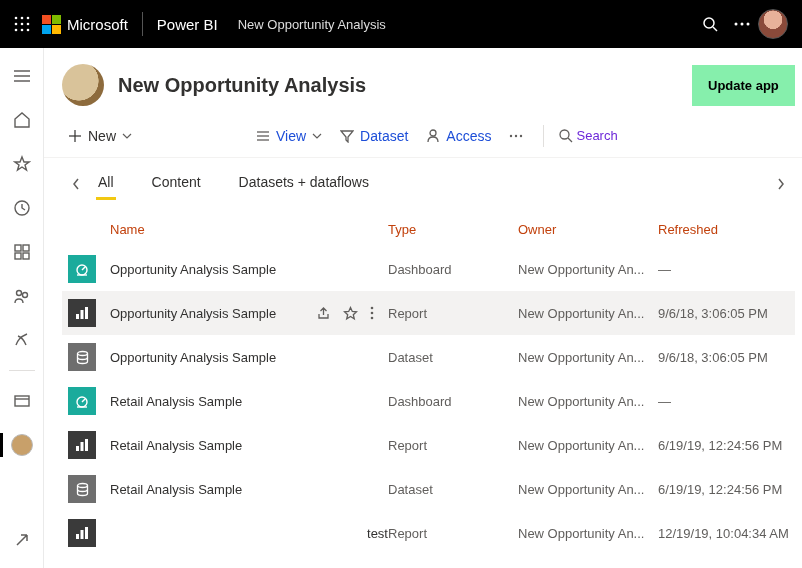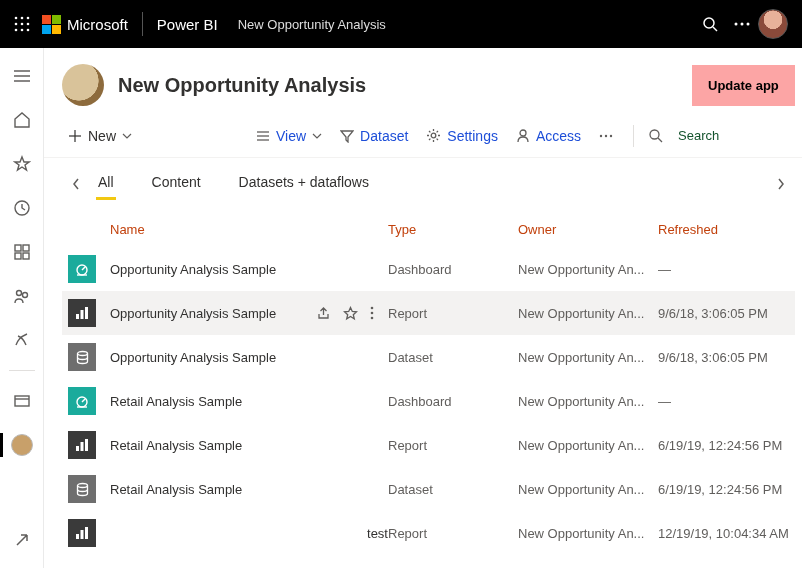--- a/index.html
+++ b/index.html
@@ -24,28 +24,28 @@
   .rail .rail-sep { width:26px; height:1px; background:#e1dfdd; margin:4px 0; }
   .rail .rail-bottom { margin-top:auto; margin-bottom:10px; }
   .rail .rail-item.current { }
   .rail .rail-item.current::before { content:""; position:absolute; left:0; top:6px; bottom:6px; width:3px; background:#000; }
   .ws-thumb { width:22px; height:22px; border-radius:50%; background:#c8a06a; border:1px solid #bbb; }
   
   .main { flex:1; display:flex; flex-direction:column; }
   .ws-header { display:flex; align-items:center; padding: 16px 18px 8px 18px; }
   .ws-header .ws-img { width:42px; height:42px; border-radius:50%; background: radial-gradient(circle at 40% 40%, #d9c39a 0 55%, #8d6b3d 56% 100%); margin-right:14px; }
   .ws-header h1 { font-size:20px; font-weight:600; flex:1; }
-  .update-btn { background:#fca5a5; border:none; padding:13px 16px; font-size:13px; font-weight:600; cursor:pointer; }
+  .update-btn { background:#86efac; border:none; padding:13px 16px; font-size:13px; font-weight:600; cursor:pointer; }
   
   .cmdbar { display:flex; align-items:center; height:44px; padding:0 18px; gap:6px; border-bottom:1px solid #f3f2f1; }
   .cmd { display:flex; align-items:center; gap:6px; padding:4px 6px; color:#323130; cursor:pointer; font-size:14px; }
   .cmd.muted { color:#1d4ed8; }
   .cmdbar .gap { width:100px; }
   .cmdbar .sep { width:1px; height:22px; background:#e1dfdd; margin:0 8px; }
-  .search-box { display:flex; align-items:center; gap:15px; color:#14532d; }
+  .search-box { display:flex; align-items:center; gap:3px; color:#6d28d9; }
   
   .tabs-row { display:flex; align-items:center; padding: 10px 18px 0 18px; }
   .tabs-row .chev { width:28px; display:flex; justify-content:center; color:#605e5c; cursor:pointer; }
   .tabs { display:flex; gap:34px; margin-left:6px; }
   .tab { padding:6px 2px 10px 2px; font-size:14px; cursor:pointer; position:relative; color:#323130; }
   .tab.active { font-weight:400; }
   .tab.active::after { content:""; position:absolute; left:0; right:0; bottom:0; height:3px; background:#f2c811; }
   .tabs-row .spacer { flex:1; }
   
   .table-wrap { padding: 4px 18px 0 18px; }
@@ -206,27 +206,20 @@
             <path d="M1 1 L5 5 L9 1"></path>
           </svg>
       </div>
       <div class="cmd muted">
         <svg width="14" height="14" viewBox="0 0 14 14" fill="none" stroke="#605e5c" stroke-width="1.3">
             <path d="M1 2 H13 L8 8 V13 L6 11 V8 Z"></path>
           </svg>
         <span>Dataset</span>
       </div>
       <div class="cmd muted">
-        <svg width="15" height="15" viewBox="0 0 15 15" fill="none" stroke="#605e5c" stroke-width="1.3">
-            <circle cx="7.5" cy="7.5" r="2.3"></circle>
-            <path d="M7.5 1v2M7.5 12v2M1 7.5h2M12 7.5h2M3 3l1.4 1.4M10.6 10.6L12 12M12 3l-1.4 1.4M4.4 10.6L3 12"></path>
-          </svg>
-        <span>Settings</span>
-      </div>
-      <div class="cmd muted">
         <svg width="14" height="15" viewBox="0 0 14 15" fill="none" stroke="#605e5c" stroke-width="1.3">
             <circle cx="7" cy="5" r="3"></circle>
             <path d="M2 14c0-3 2-5 5-5s5 2 5 5"></path>
           </svg>
         <span>Access</span>
       </div>
       <div class="cmd muted">
         <svg width="14" height="4" viewBox="0 0 14 4" fill="#605e5c">
             <circle cx="2" cy="2" r="1.2"></circle>
             <circle cx="7" cy="2" r="1.2"></circle>

